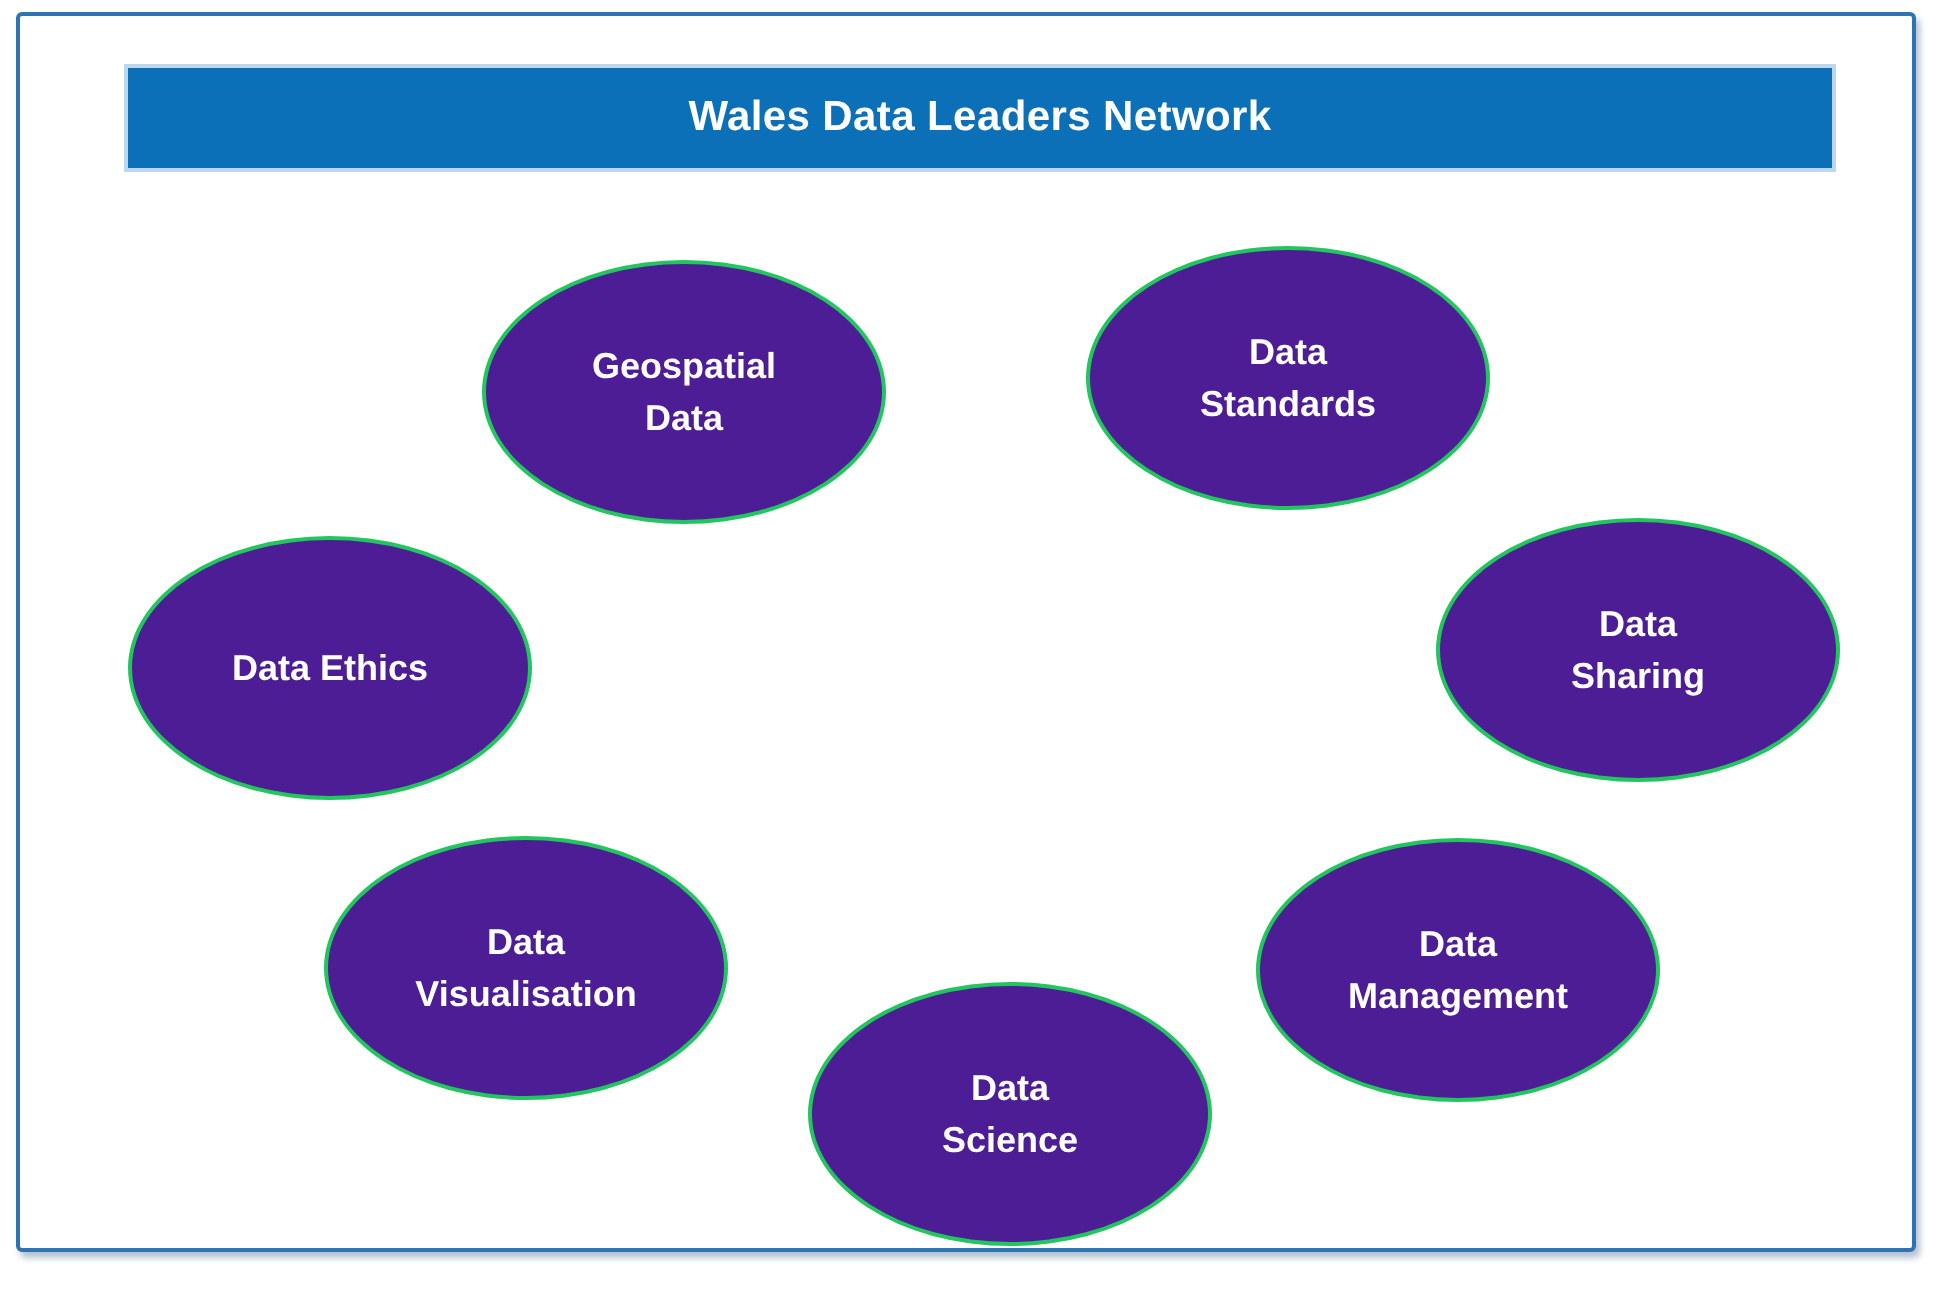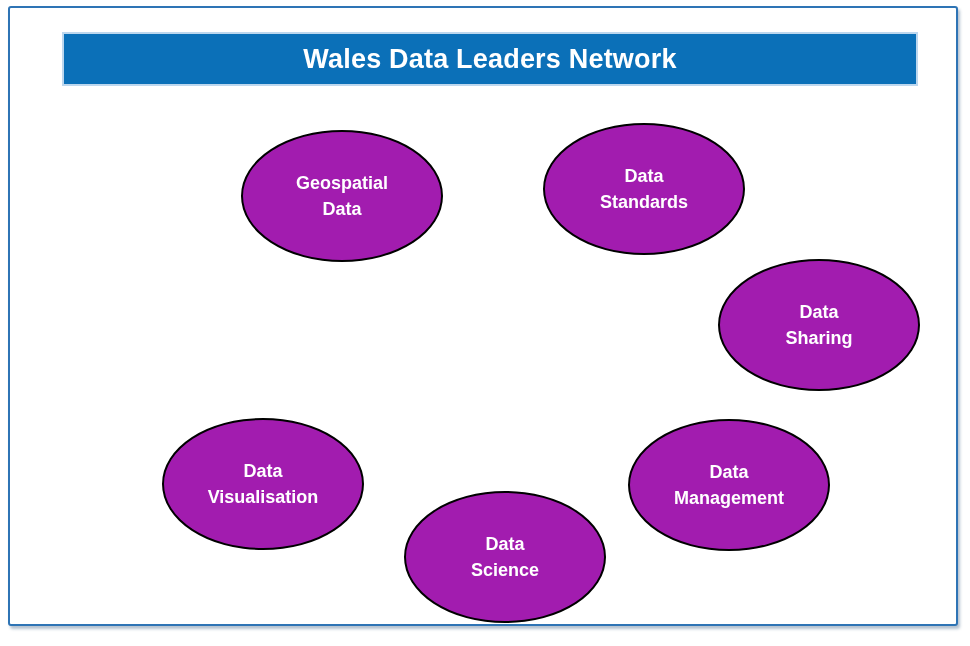--- a/index.html
+++ b/index.html
@@ -35,30 +35,30 @@
     height: 54px;
     background: #0b70b8;
     border: 2px solid #bdd7ee;
     box-sizing: border-box;
     display: flex;
     align-items: center;
     justify-content: center;
   }
   .header-bar .title {
     color: #ffffff;
-    font-size: 27px;
+    font-size: 21px;
     font-weight: bold;
     letter-spacing: 0.2px;
   }
   .ellipse {
     position: absolute;
     width: 202px;
     height: 132px;
-    background: #a21caf;
-    border: 2px solid #000000;
+    background: #4c1d95;
+    border: 2px solid #22c55e;
     border-radius: 50%;
     box-sizing: border-box;
     display: flex;
     align-items: center;
     justify-content: center;
     text-align: center;
   }
   .ellipse .label {
     color: #ffffff;
     font-size: 18px;
@@ -89,20 +89,23 @@
     <div class="ellipse pos-geospatial">
       <span class="label">Geospatial
 Data</span>
     </div>
 
     <div class="ellipse pos-standards">
       <span class="label">Data
 Standards</span>
     </div>
 
+    <div class="ellipse pos-ethics">
+      <span class="label">Data Ethics</span>
+    </div>
 
 
     <div class="ellipse pos-sharing">
       <span class="label">Data
 Sharing</span>
     </div>
 
     <div class="ellipse pos-visualisation">
       <span class="label">Data
 Visualisation</span>

